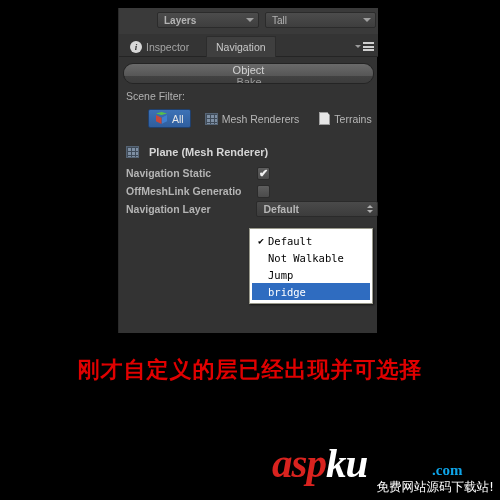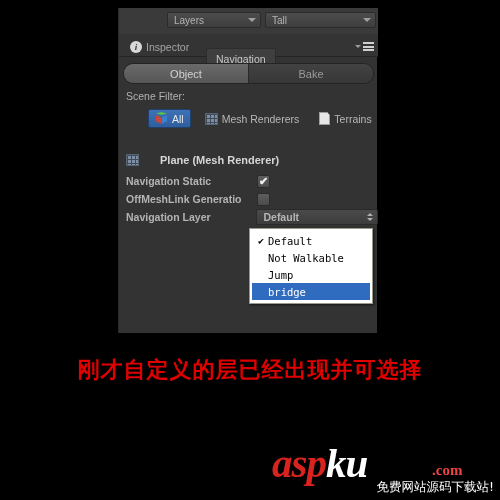--- a/index.html
+++ b/index.html
@@ -36,21 +36,21 @@
     position: relative;
   }
   .tb-dd span.lbl { flex: 1; line-height: 15px; }
   .tb-dd .arr {
     width: 0; height: 0;
     border-left: 4px solid transparent;
     border-right: 4px solid transparent;
     border-top: 4px solid #a0a0a0;
     margin-left: 6px;
   }
-  #ddLayers { position: absolute; left: 48px; top: 4px; width: 94px; }
+  #ddLayers { position: absolute; left: 38px; top: 4px; width: 102px; font-weight: bold; }
   #ddTall   { position: absolute; left: 146px; top: 4px; width: 111px; }
 
   
   .tabstrip {
     position: absolute; left: 0; top: 26px; width: 259px; height: 23px;
     background: #343434;
     border-bottom: 1px solid #242424;
   }
   .tab {
     position: absolute; top: 2px; height: 21px;
@@ -58,21 +58,20 @@
     padding: 0 9px;
     font-size: 10.5px; color: #a5a5a5;
   }
   .tab.inactive { left: 2px; background: transparent; }
   .tab.active {
     left: 87px;
     background: #3f3f3f;
     border: 1px solid #2c2c2c; border-bottom: none;
     border-radius: 2px 2px 0 0;
     color: #c8c8c8;
-    margin-top: 12px;
   }
   .info-ico {
     width: 12px; height: 12px; border-radius: 50%;
     background: #d8d8d8; color: #303030;
     font-size: 9px; font-weight: bold; font-style: italic;
     display: flex; align-items: center; justify-content: center;
     font-family: "Liberation Serif", serif;
   }
   .menu-ico {
     position: absolute; right: 4px; top: 8px;
@@ -87,20 +86,21 @@
   .menu-ico .bars { display: flex; flex-direction: column; gap: 1.5px; }
   .menu-ico .bars i { display: block; width: 11px; height: 2px; background: #cfcfcf; }
 
   
   .seg {
     position: absolute; left: 4px; top: 55px;
     width: 251px; height: 21px;
     display: flex;
     border: 1px solid #242424; border-radius: 10px;
     overflow: hidden;
+    flex-direction: column;
   }
   .seg > div {
     flex: 1; display: flex; align-items: center; justify-content: center;
     font-size: 11px;
   }
   .seg .on  { background: linear-gradient(#6a6a6a, #565656); color: #d2d2d2; }
   .seg .off { background: linear-gradient(#424242, #373737); color: #9b9b9b;
               border-left: 1px solid #2a2a2a; }
 
   .body { position: absolute; left: 0; top: 82px; width: 259px; }
@@ -146,22 +146,22 @@
   }
   .terr-ico {
     width: 11px; height: 13px;
     background: #e6e6e6;
     border: 1px solid #9c9c9c;
     clip-path: polygon(0 0, 70% 0, 100% 28%, 100% 100%, 0 100%);
   }
 
   
   .comp-head {
-    display: flex; align-items: center; gap: 21px;
-    margin: 26px 0 6px 7px;
+    display: flex; align-items: center; gap: 10px;
+    margin: 18px 0 6px 7px;
     font-size: 11px; font-weight: bold; color: #d6d6d6;
   }
 
   
   .prop {
     display: flex; align-items: center;
     height: 18px; margin-left: 7px;
     font-size: 10.5px; color: #b4b4b4; font-weight: bold;
   }
   .prop .pname { width: 131px; }
@@ -224,21 +224,21 @@
     position: absolute; left: 0; top: 0;
     font-family: "Liberation Serif", serif;
     font-size: 41px; font-weight: bold; font-style: italic;
     letter-spacing: -1px; line-height: 42px;
   }
   .logo .asp { color: #d9231f; }
   .logo .ku  { color: #ffffff; }
   .logo .com {
     position: absolute; left: 160px; top: 20px;
     font-family: "Liberation Serif", serif;
-    font-size: 15px; font-weight: bold; color: #ef4444;
+    font-size: 15px; font-weight: bold; color: #0ea5e9;
   }
   .logo .sub {
     position: absolute; right: 0; top: 37px;
     font-family: "DejaVu Sans", sans-serif;
     font-size: 12.5px; color: #ffffff; white-space: nowrap;
   }
 </style>
 </head>
 <body>
 

